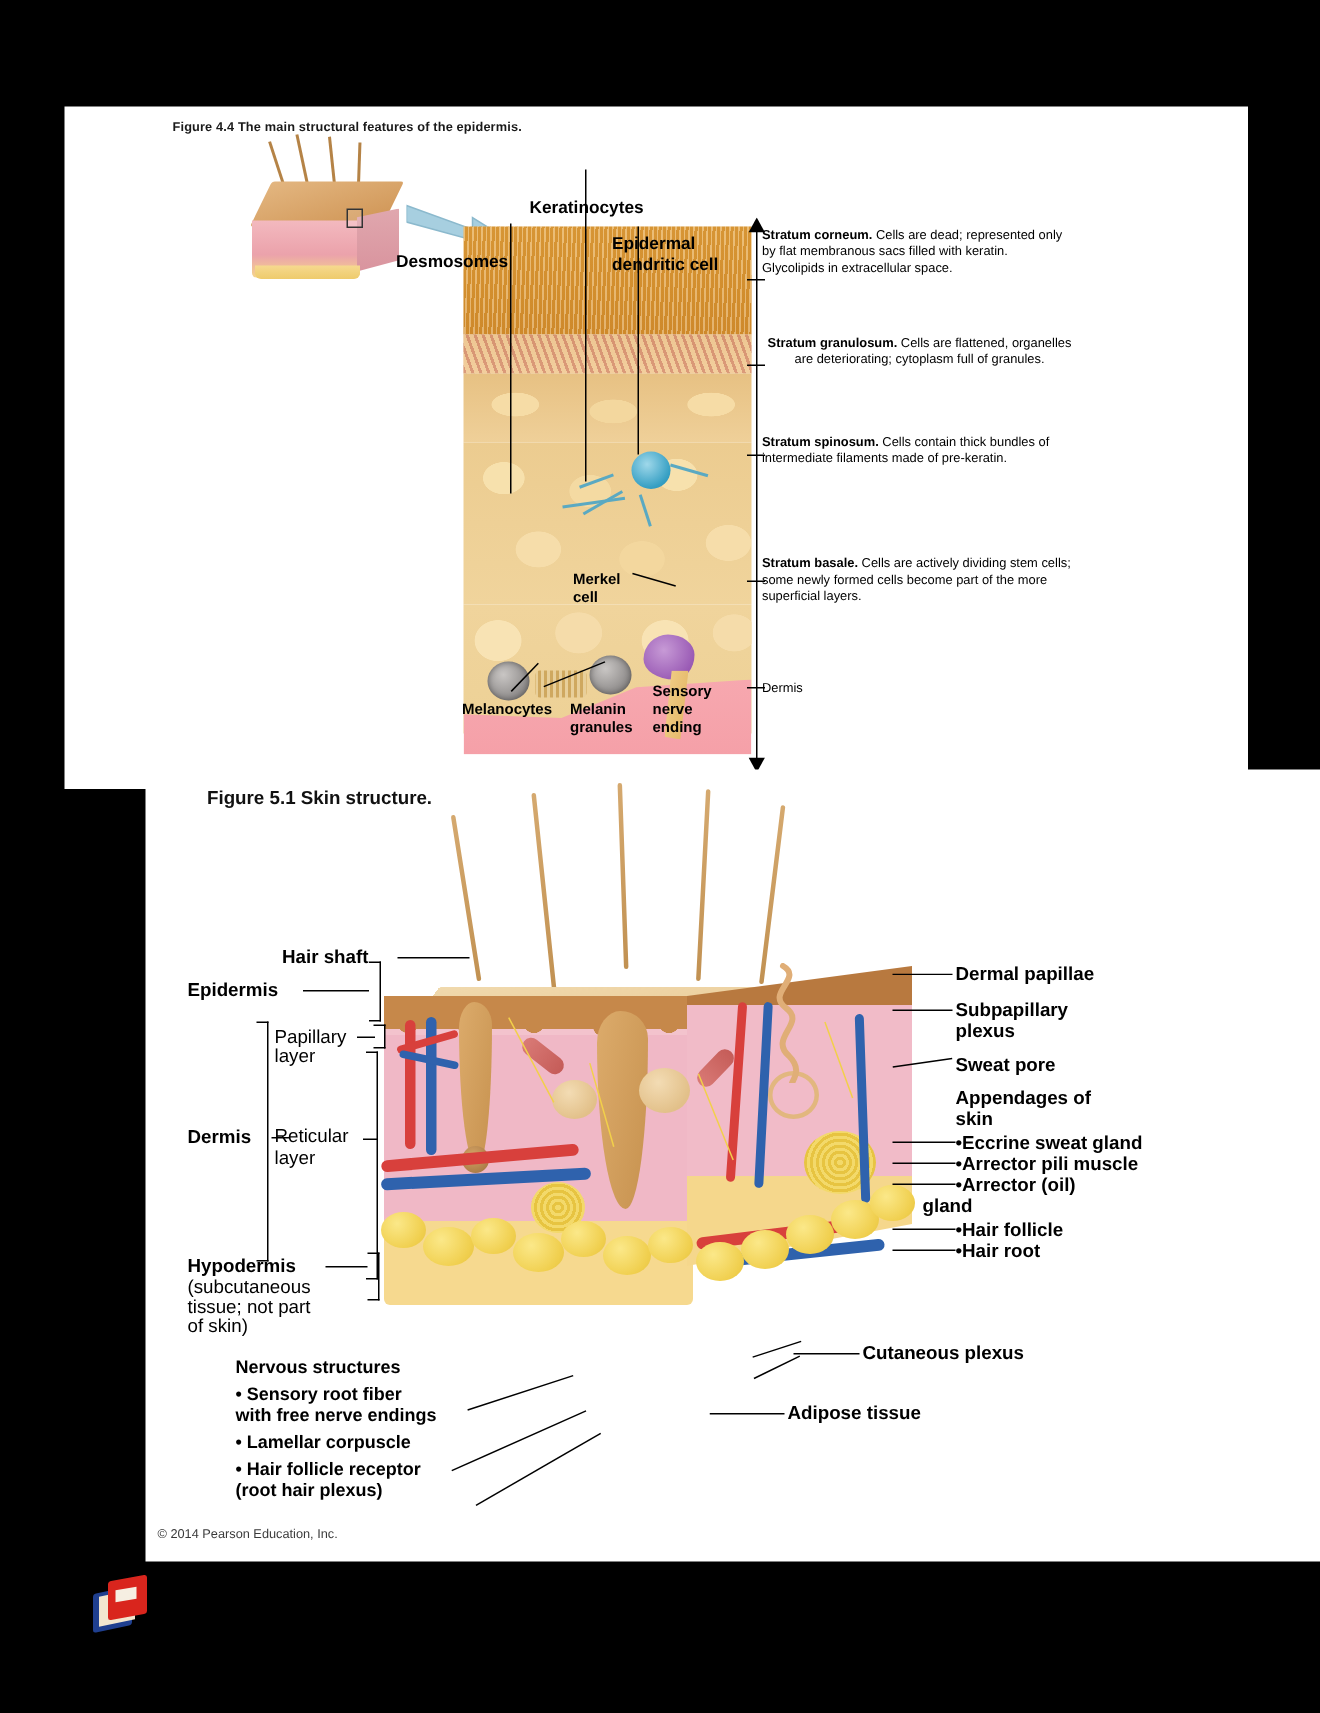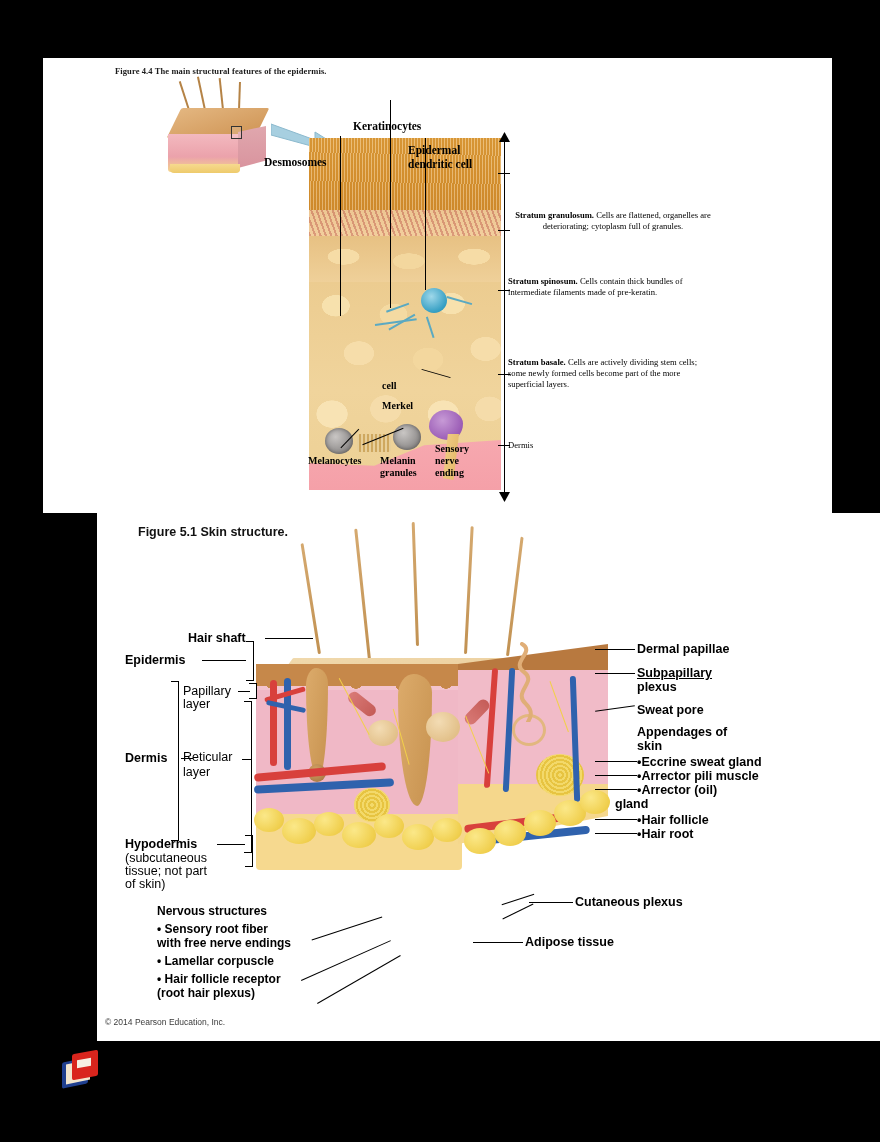--- a/index.html
+++ b/index.html
@@ -8,21 +8,21 @@
     margin: 0; padding: 0;
     background: #000;
     width: 880px; height: 1142px;
     overflow: hidden;
     font-family: "Liberation Sans", sans-serif;
   }
   #page { position: relative; width: 880px; height: 1142px; background:#000; }
 
   
   .slide { position: absolute; background: #ffffff; }
-  #slide-top    { left: 43px;  top: 58px;  width: 789px; height: 455px; font-family: Liberation Serif, serif; }
+  #slide-top    { left: 43px;  top: 71px;  width: 789px; height: 455px; }
   #slide-bottom { left: 97px;  top: 513px; width: 783px; height: 528px; }
 
   
   .fig-caption-small {
     position: absolute; font-size: 8.5px; font-weight: bold; color:#1a1a1a;
     letter-spacing: .1px; white-space: nowrap;
   }
   .fig-caption-big {
     position: absolute; font-size: 12.5px; font-weight: bold; color:#111;
     white-space: nowrap;
@@ -274,32 +274,35 @@
     <svg style="position:absolute; left:456px; top:434px; width:11px; height:10px;" viewBox="0 0 11 10">
         <polygon points="5.5,10 11,0 0,0" fill="#000"></polygon>
       </svg>
 
     <div class="hline" style="left:455px; top:115px; width:12px;"></div>
     <div class="hline" style="left:455px; top:172px; width:12px;"></div>
     <div class="hline" style="left:455px; top:232px; width:12px;"></div>
     <div class="hline" style="left:455px; top:316px; width:12px;"></div>
     <div class="hline" style="left:455px; top:387px; width:12px;"></div>
 
+    <div class="lbl t-desc" style="left:465px; top:80px; width:205px;">
+      <b>Stratum corneum.</b><span> Cells are dead; represented only by flat membranous sacs filled with keratin. Glycolipids in extracellular space.</span>
+    </div>
     <div class="lbl t-desc" style="left:465px; top:152px; width:210px;text-align:center;">
       <b>Stratum granulosum.</b><span> Cells are flattened, organelles are deteriorating; cytoplasm full of granules.</span>
     </div>
     <div class="lbl t-desc" style="left:465px; top:218px; width:205px;">
       <b>Stratum spinosum.</b><span> Cells contain thick bundles of intermediate filaments made of pre-keratin.</span>
     </div>
     <div class="lbl t-desc" style="left:465px; top:299px; width:208px;">
       <b>Stratum basale.</b><span> Cells are actively dividing stem cells; some newly formed cells become part of the more superficial layers.</span>
     </div>
     <div class="lbl t-desc" style="left:465px; top:382px;">Dermis</div>
 
-    <div class="lbl t-small" style="left:339px; top:310px;margin-top:32px;">Merkel</div>
+    <div class="lbl t-small" style="left:339px; top:310px;">Merkel</div>
     <div class="lbl t-small" style="left:339px; top:322px;">cell</div>
     <div class="hline" style="left:378px; top:315px; width:30px; transform:rotate(16deg);"></div>
 
     <div class="lbl t-small" style="left:265px; top:397px;">Melanocytes</div>
     <div class="hline" style="left:294px; top:380px; width:26px; transform:rotate(-46deg);"></div>
 
     <div class="lbl t-small" style="left:337px; top:397px;">Melanin</div>
     <div class="lbl t-small" style="left:337px; top:409px;">granules</div>
     <div class="hline" style="left:318px; top:378px; width:44px; transform:rotate(-22deg);"></div>
 
@@ -420,21 +423,21 @@
     <div class="lbl b-sub" style="left:60px; top:442px;">• Lamellar corpuscle</div>
     <div class="hline" style="left:200px; top:447px; width:98px; transform:rotate(-24deg);"></div>
 
     <div class="lbl b-sub" style="left:60px; top:460px;">• Hair follicle receptor</div>
     <div class="lbl b-sub" style="left:60px; top:474px;">  (root hair plexus)</div>
     <div class="hline" style="left:214px; top:466px; width:96px; transform:rotate(-30deg);"></div>
 
     <div class="lbl b-lbl" style="left:540px; top:129px;">Dermal papillae</div>
     <div class="hline" style="left:498px; top:136px; width:40px;"></div>
 
-    <div class="lbl b-lbl" style="left:540px; top:153px;text-decoration:underline;">Subpapillary</div>
+    <div class="lbl b-lbl" style="left:540px; top:153px;">Subpapillary</div>
     <div class="lbl b-lbl" style="left:540px; top:167px;">plexus</div>
     <div class="hline" style="left:498px; top:160px; width:40px;"></div>
 
     <div class="lbl b-lbl" style="left:540px; top:190px;">Sweat pore</div>
     <div class="hline" style="left:498px; top:195px; width:40px; transform:rotate(-8deg);"></div>
 
     <div class="lbl b-lbl" style="left:540px; top:212px;">Appendages of</div>
     <div class="lbl b-lbl" style="left:540px; top:226px;">skin</div>
 
     <div class="lbl b-lbl" style="left:540px; top:242px;">•Eccrine sweat gland</div>

